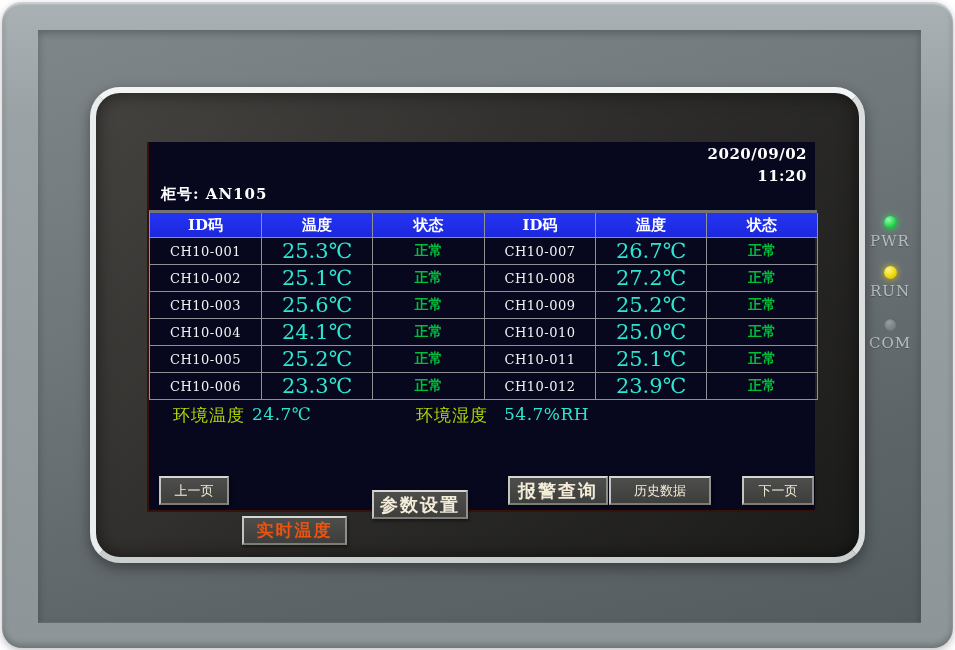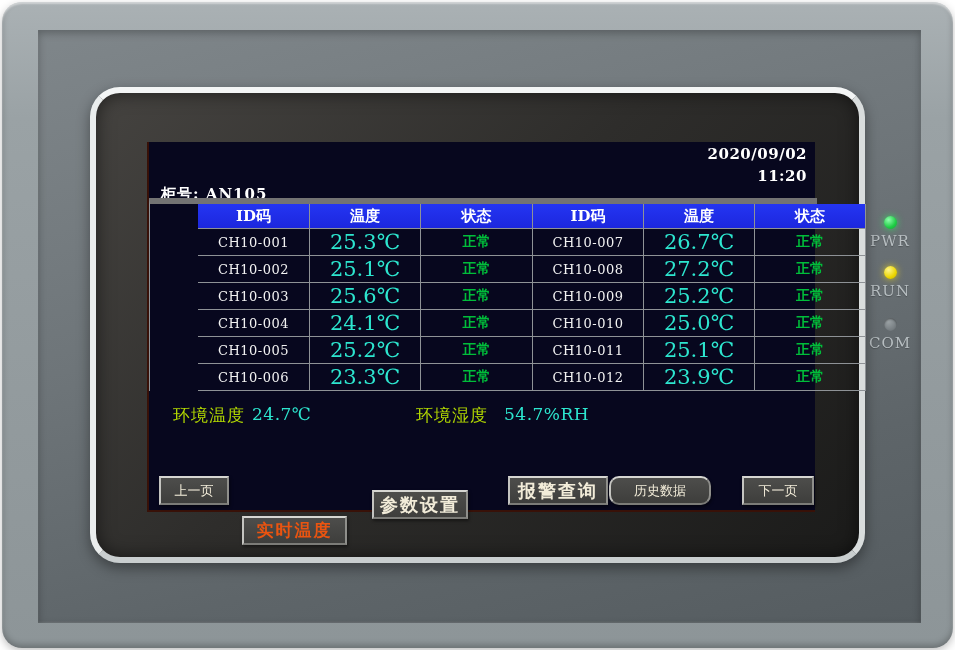--- a/index.html
+++ b/index.html
@@ -22,24 +22,24 @@
   .display{position:absolute;left:145px;top:140px;width:668px;height:370px;background:#07071e;
     border-left:2px solid #381108;border-bottom:2px solid #381108;
     font-family:"DejaVu Serif","Liberation Serif",serif;}
 
   
   .dt-date{position:absolute;right:8px;top:3px;color:#ffffff;font-size:15px;font-weight:bold;letter-spacing:.5px;}
   .dt-time{position:absolute;right:8px;top:25px;color:#ffffff;font-size:15px;font-weight:bold;letter-spacing:.5px;}
   .cabinet{position:absolute;left:12px;top:43px;color:#ffffff;font-size:15px;font-weight:bold;letter-spacing:1px;}
 
   
-  .data-table{position:absolute;left:0;top:56px;width:668px;display:grid;
+  .data-table{position:absolute;left:0;top:68px;width:668px;display:grid;
     grid-template-columns:112px 111px 112px 111px 111px 111px;
     grid-template-rows:25px repeat(6,27px);
-    border-top:6px solid #737373;border-left:1px solid #8e9296;padding-left:48px;}
+    border-top:3px solid #737373;border-left:1px solid #8e9296;}
   .cell{border-right:1px solid #8e9296;border-bottom:1px solid #8e9296;
     display:flex;align-items:center;justify-content:center;overflow:hidden;}
   .cell--head{background:linear-gradient(180deg,#2435f2 0%,#1c27de 100%);color:#ffffff;font-size:15px;font-weight:bold;}
   .cell--id{color:#f2f2f2;font-size:13px;letter-spacing:.5px;}
   .cell--temp{color:#2de6cf;font-size:21px;text-align:center;}
   .cell--status{color:#00bd3a;font-size:14px;font-weight:bold;}
 
   
   .ambient-label{position:absolute;top:262px;color:#b3d900;font-size:17px;letter-spacing:1px;}
   .ambient-value{position:absolute;top:262px;color:#2de6cf;font-size:17px;letter-spacing:.5px;}
@@ -145,16 +145,16 @@
 
     <div class="ambient-label" style="left:24px;">环境温度</div>
     <div class="ambient-value" style="left:103px;">24.7℃</div>
     <div class="ambient-label" style="left:267px;">环境湿度</div>
     <div class="ambient-value" style="left:355px;">54.7%RH</div>
 
     <div class="btn btn--sm" style="left:10px;width:70px;">上一页</div>
     <div class="btn btn--active" style="left:93px;width:105px;margin-top:40px;">实时温度</div>
     <div class="btn btn--lg" style="left:223px;width:96px;margin-top:14px;">参数设置</div>
     <div class="btn btn--lg" style="left:343px;width:100px;margin-left:16px;">报警查询</div>
-    <div class="btn btn--sm" style="left:460px;width:102px;border-radius:10px;">历史数据</div>
+    <div class="btn btn--sm" style="left:460px;width:102px;">历史数据</div>
     <div class="btn btn--sm" style="left:593px;width:72px;">下一页</div>
   </div>
 </div>
 
 </body></html>

